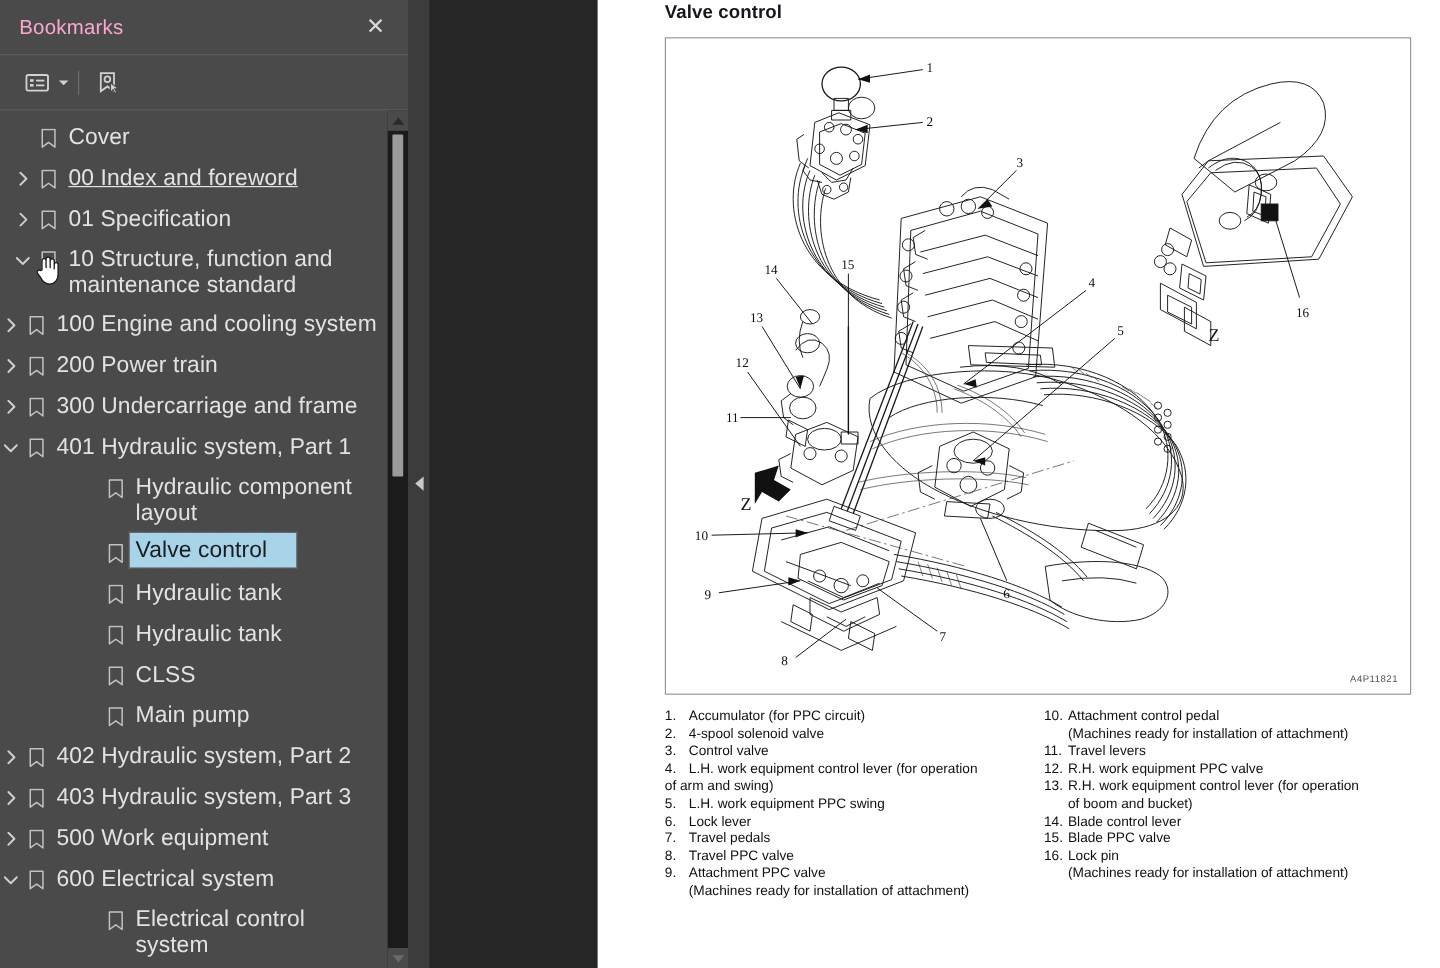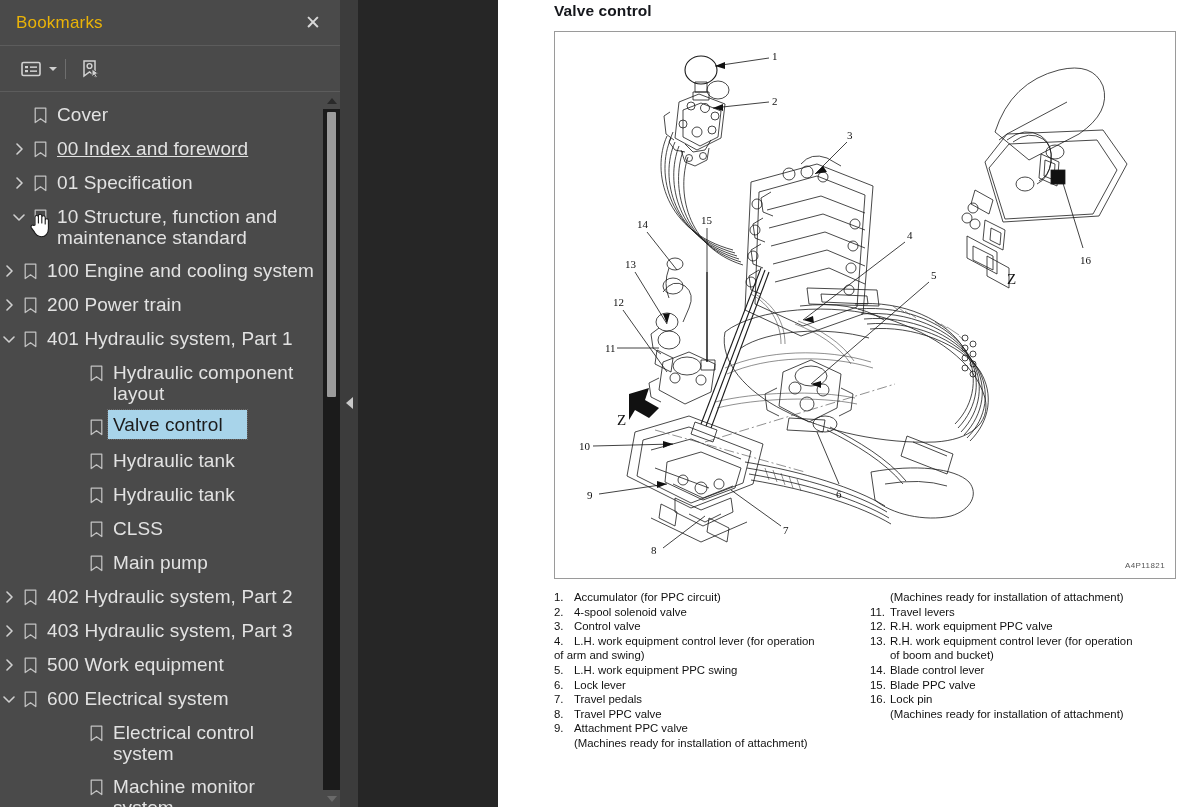--- a/index.html
+++ b/index.html
@@ -19,21 +19,21 @@
     flex: 0 0 340px;
     display: flex; flex-direction: column;
   }
   .sb-header {
     height: 46px; flex: 0 0 46px;
     display: flex; align-items: center;
     padding: 0 14px 0 16px;
     border-bottom: 1px solid #5c5c5c;
   }
   .sb-title {
-    color: #eab308; font-size: 17px; letter-spacing: .2px;
+    color: #f9a8d4; font-size: 17px; letter-spacing: .2px;
     flex: 1;
   }
   .sb-close {
     width: 26px; height: 26px;
     display: flex; align-items: center; justify-content: center;
     color: #d8d8d8; font-size: 19px; line-height: 1;
     cursor: pointer;
   }
   .sb-toolbar {
     height: 46px; flex: 0 0 46px;
@@ -334,20 +334,33 @@
               <svg width="9" height="12" viewBox="0 0 9 12">
                 <path d="M2 1 L7 6 L2 11" fill="none" stroke="#cfcfcf" stroke-width="1.6" stroke-linecap="round" stroke-linejoin="round"></path>
               </svg>
             </div>
             <div class="bm-icon">
               <svg width="13" height="17" viewBox="0 0 13 17">
                 <path d="M1.2 1 h10.6 v14.6 l-5.3 -3.9 l-5.3 3.9 z" fill="none" stroke="#c2c2c2" stroke-width="1.25" stroke-linejoin="round"></path>
               </svg>
             </div>
             <div class="bm-label">200 Power train</div>
+          </div>
+          <div class="bm-row lvl2">
+            <div class="bm-arrow">
+              <svg width="9" height="12" viewBox="0 0 9 12">
+                <path d="M2 1 L7 6 L2 11" fill="none" stroke="#cfcfcf" stroke-width="1.6" stroke-linecap="round" stroke-linejoin="round"></path>
+              </svg>
+            </div>
+            <div class="bm-icon">
+              <svg width="13" height="17" viewBox="0 0 13 17">
+                <path d="M1.2 1 h10.6 v14.6 l-5.3 -3.9 l-5.3 3.9 z" fill="none" stroke="#c2c2c2" stroke-width="1.25" stroke-linejoin="round"></path>
+              </svg>
+            </div>
+            <div class="bm-label">300 Undercarriage and frame</div>
           </div>
           <div class="bm-row lvl2">
             <div class="bm-arrow">
               <svg width="12" height="9" viewBox="0 0 12 9">
                 <path d="M1 2 L6 7 L11 2" fill="none" stroke="#cfcfcf" stroke-width="1.6" stroke-linecap="round" stroke-linejoin="round"></path>
               </svg>
             </div>
             <div class="bm-icon">
               <svg width="13" height="17" viewBox="0 0 13 17">
                 <path d="M1.2 1 h10.6 v14.6 l-5.3 -3.9 l-5.3 3.9 z" fill="none" stroke="#c2c2c2" stroke-width="1.25" stroke-linejoin="round"></path>
@@ -877,20 +890,24 @@
             <div>
               <div class="leg-item">
                 <span class="leg-num">9.</span>
                 <span class="leg-txt">Attachment PPC valve</span>
               </div>
               <div class="leg-sub">(Machines ready for installation of attachment)</div>
             </div>
           </div>
         <div class="legend-col right" id="leg-right">
             <div>
+              <div class="leg-item">
+                <span class="leg-num">10.</span>
+                <span class="leg-txt">Attachment control pedal</span>
+              </div>
               <div class="leg-sub">(Machines ready for installation of attachment)</div>
             </div>
             <div>
               <div class="leg-item">
                 <span class="leg-num">11.</span>
                 <span class="leg-txt">Travel levers</span>
               </div>
             </div>
             <div>
               <div class="leg-item">

